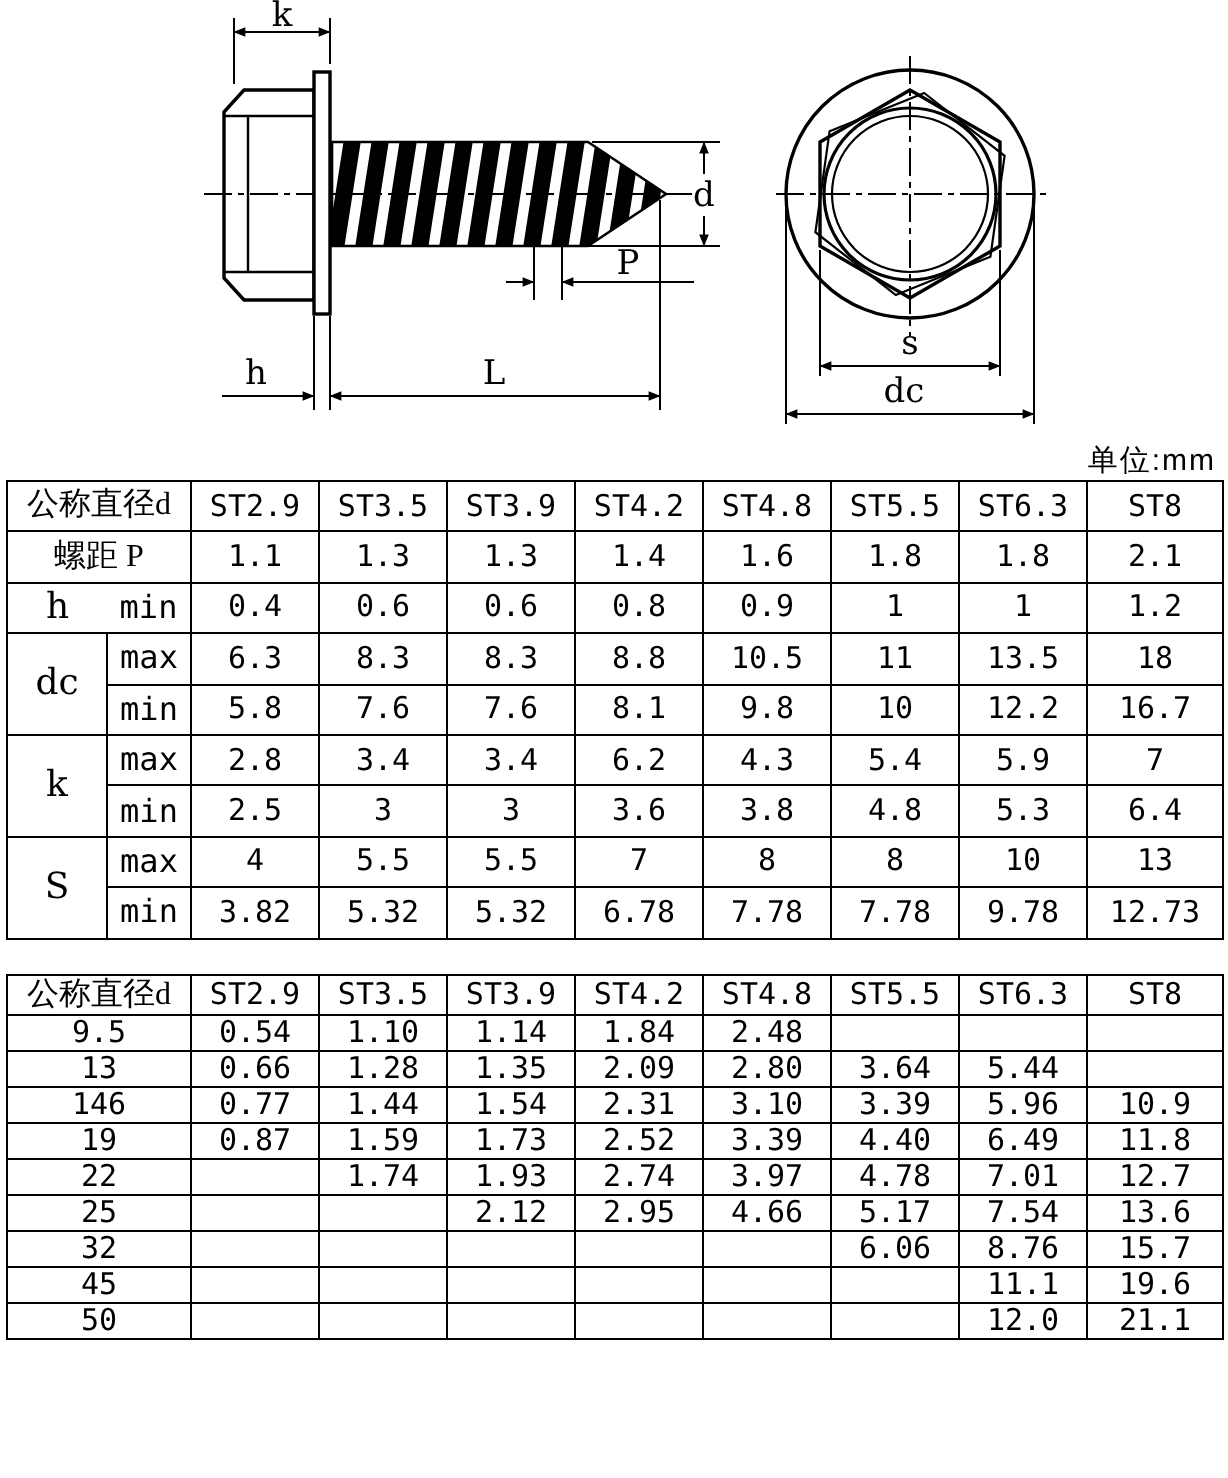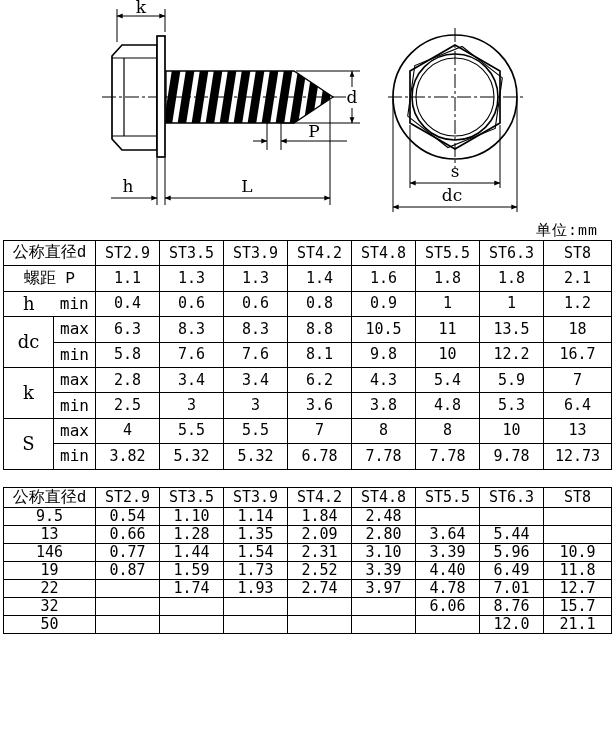--- a/index.html
+++ b/index.html
@@ -2,35 +2,35 @@
 <html><head>
 <meta charset="utf-8">
 <style>
   html,body{margin:0;padding:0;}
   body{width:614px;height:739px;background:#ffffff;overflow:hidden;}
   .page{position:relative;width:614px;height:739px;background:#fff;
         font-family:"DejaVu Sans",sans-serif;color:#000;}
   svg text{fill:#000;}
   .dimlbl{font-family:"DejaVu Serif","Liberation Serif",serif;font-size:17px;}
 
-  .unit-note{position:absolute;top:221px;right:16px;font-size:15px;
-             font-family:Liberation Mono, monospace;letter-spacing:1px;}
+  .unit-note{position:absolute;top:221px;right:6px;font-size:15px;
+             font-family:Liberation Sans, sans-serif;letter-spacing:1px;}
 
   table{position:absolute;left:3px;width:608px;border-collapse:collapse;
         table-layout:fixed;background:#fff;}
   td{border:1px solid #000;text-align:center;vertical-align:middle;padding:0;
      line-height:1;overflow:hidden;white-space:nowrap;}
   #t1{top:240px;}
   #t2{top:487px;}
   #t1 tr{height:25.4px;}
   #t2 tr.hdr{height:20px;}
   #t2 tr.data{height:18px;}
   td.num{font-family:"DejaVu Sans Mono","Liberation Mono",monospace;font-size:15px;}
   td.sub{font-family:"DejaVu Sans Mono","Liberation Mono",monospace;font-size:16px;}
-  td.cjk{font-family:Liberation Mono, monospace;font-size:16px;margin-top:48px;}
+  td.cjk{font-family:Liberation Serif, serif;font-size:16px;margin-top:48px;}
   td.lat{font-family:"DejaVu Serif","Liberation Serif",serif;font-size:18px;}
   td.nr{border-right:none;}
   td.nl{border-left:none;}
 </style>
 </head>
 <body>
 
 <div class="page">
 
   
@@ -335,31 +335,53 @@
           <td class="num"></td>
           <td class="num">1.74</td>
           <td class="num">1.93</td>
           <td class="num">2.74</td>
           <td class="num">3.97</td>
           <td class="num">4.78</td>
           <td class="num">7.01</td>
           <td class="num">12.7</td>
         </tr>
         <tr class="data">
+          <td class="num">25</td>
+          <td class="num"></td>
+          <td class="num"></td>
+          <td class="num">2.12</td>
+          <td class="num">2.95</td>
+          <td class="num">4.66</td>
+          <td class="num">5.17</td>
+          <td class="num">7.54</td>
+          <td class="num">13.6</td>
+        </tr>
+        <tr class="data">
           <td class="num">32</td>
           <td class="num"></td>
           <td class="num"></td>
           <td class="num"></td>
           <td class="num"></td>
           <td class="num"></td>
           <td class="num">6.06</td>
           <td class="num">8.76</td>
           <td class="num">15.7</td>
         </tr>
         <tr class="data">
+          <td class="num">45</td>
+          <td class="num"></td>
+          <td class="num"></td>
+          <td class="num"></td>
+          <td class="num"></td>
+          <td class="num"></td>
+          <td class="num"></td>
+          <td class="num">11.1</td>
+          <td class="num">19.6</td>
+        </tr>
+        <tr class="data">
           <td class="num">50</td>
           <td class="num"></td>
           <td class="num"></td>
           <td class="num"></td>
           <td class="num"></td>
           <td class="num"></td>
           <td class="num"></td>
           <td class="num">12.0</td>
           <td class="num">21.1</td>
         </tr>

